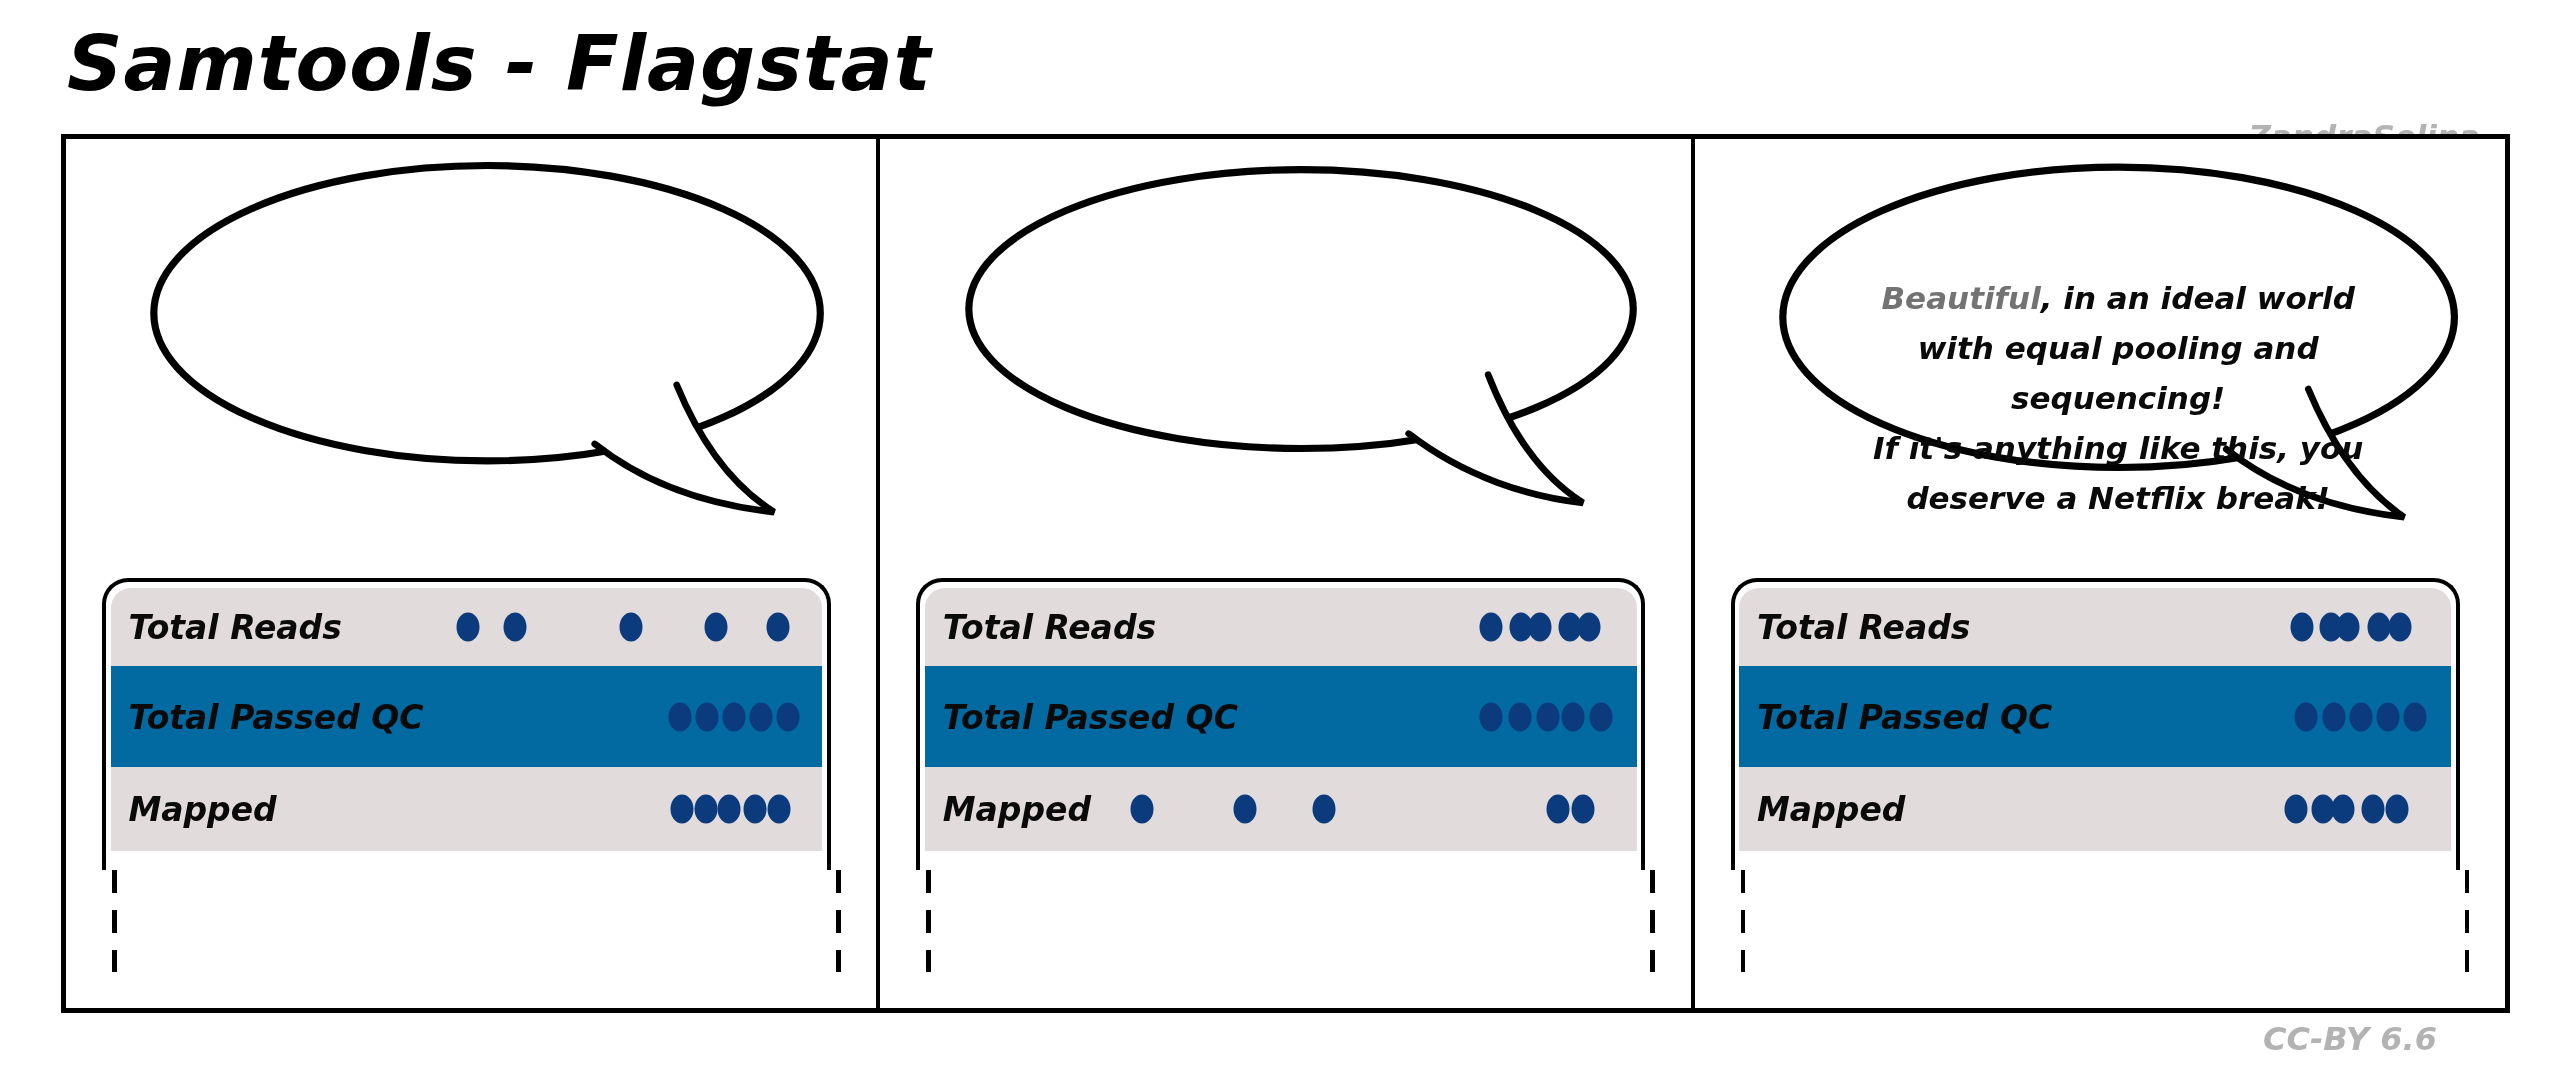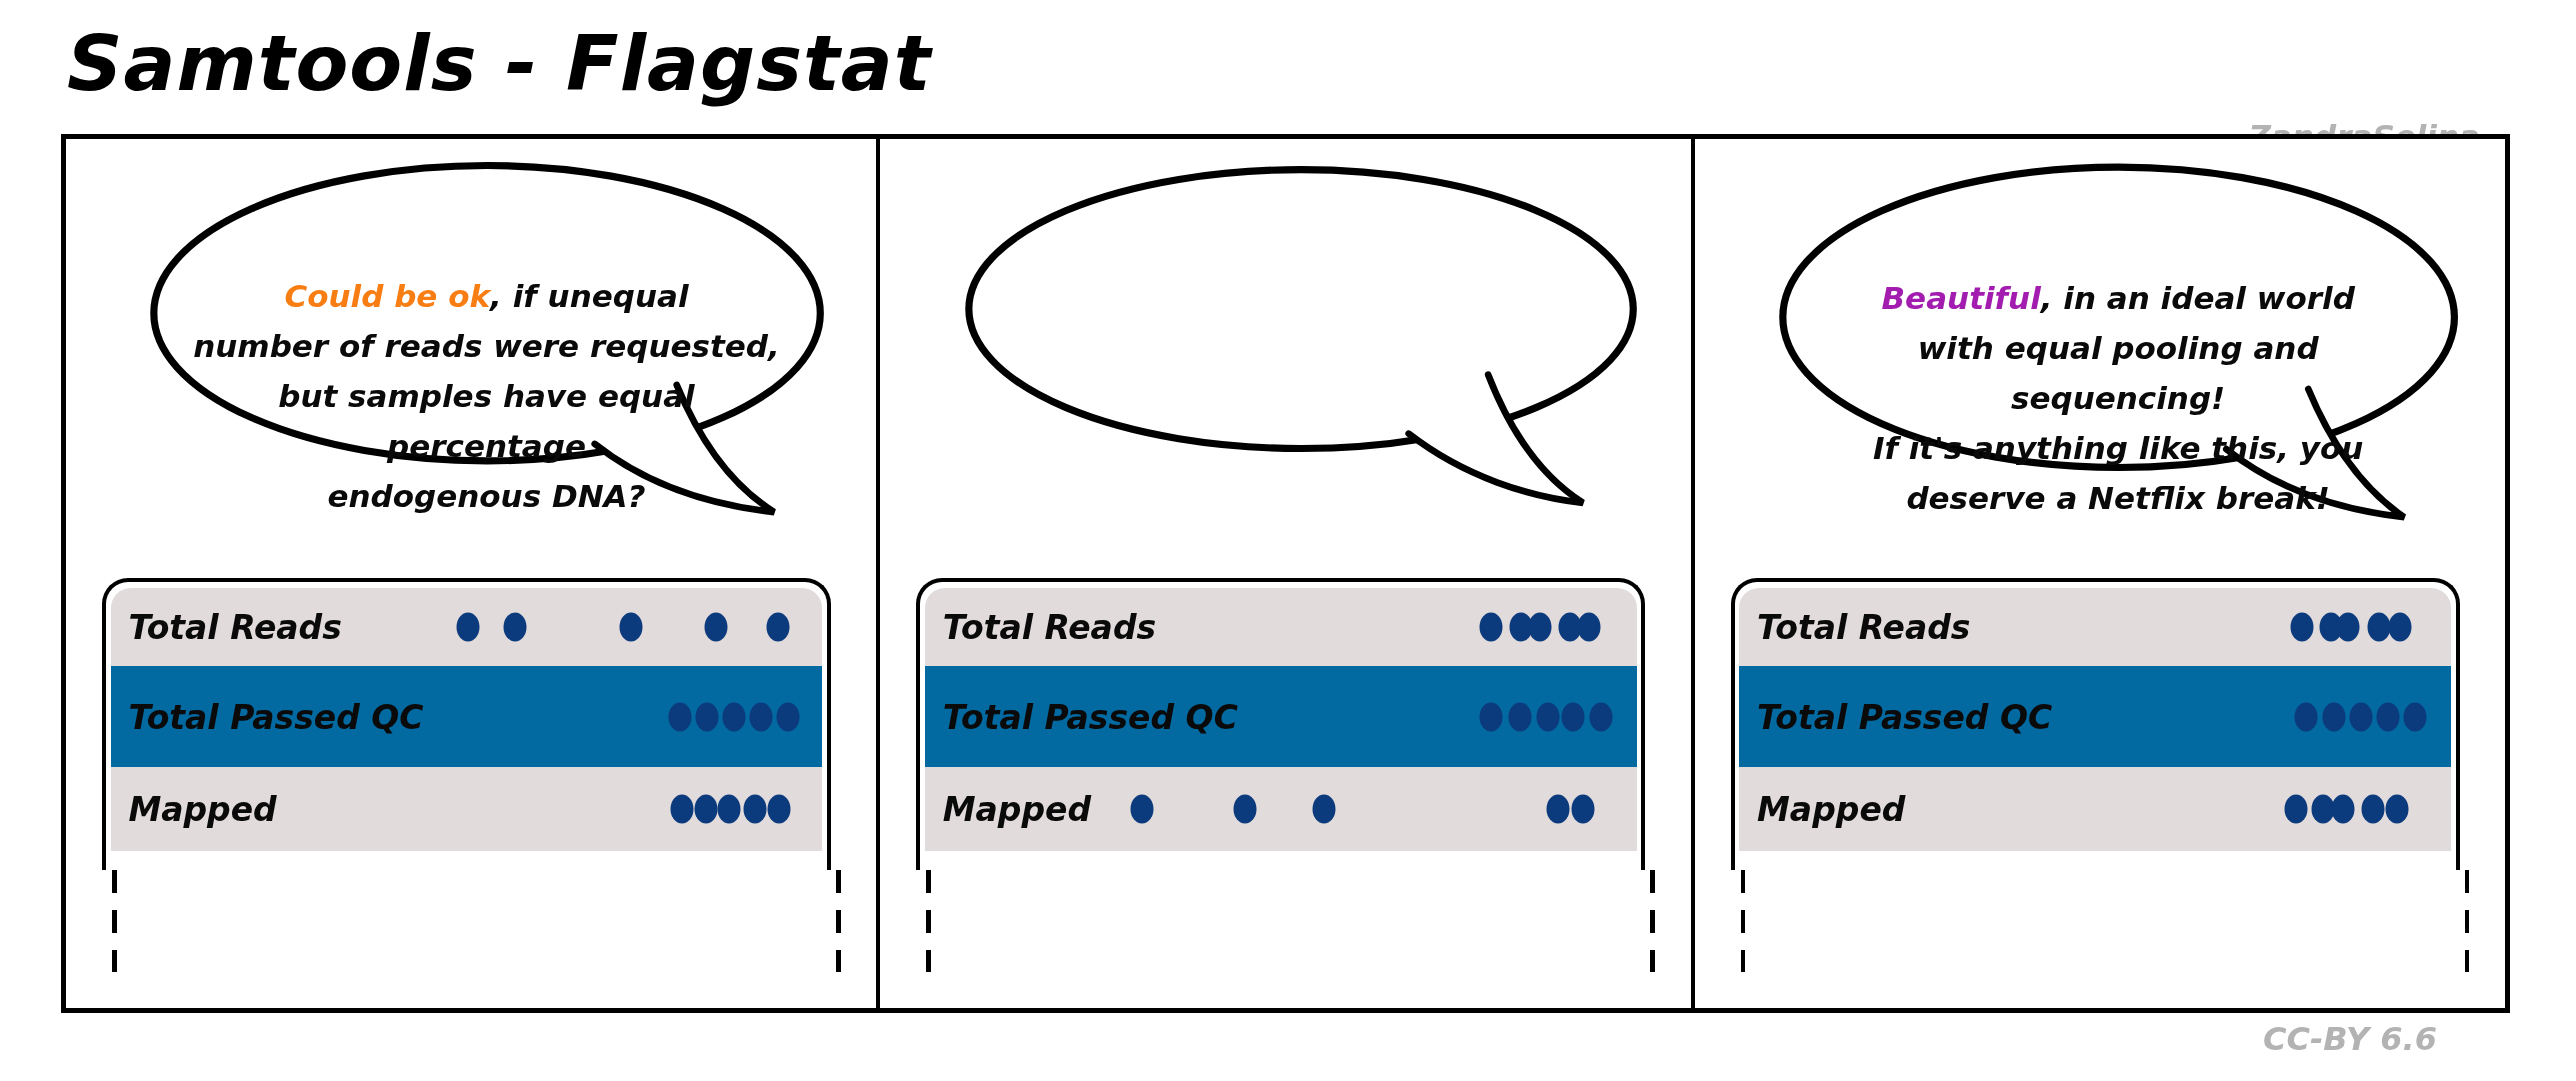--- a/index.html
+++ b/index.html
@@ -56,26 +56,20 @@
   <div class="title">Samtools - Flagstat</div>
   <div class="author">ZandraSelina</div>
 
   <div class="frame">
 
     <section class="panel">
       <svg class="bubble-svg" viewBox="0 0 1558 790" preserveAspectRatio="xMidYMin meet">
         <ellipse cx="810" cy="330" rx="650" ry="288" fill="#fff" stroke="#000" stroke-width="14"></ellipse>
         <path d="M 1020 585 C 1130 672 1260 706 1370 718 C 1270 655 1215 555 1180 470" fill="#fff" stroke="#000" stroke-width="13" stroke-linecap="round"></path>
       </svg>
-      <div class="bubble-text" style="left:114px;top:82px;width:613px;">
-        <span class="bubble-lead" style="color: rgb(248, 125, 19);">Could be ok</span><span>, if unequal
-number of reads were requested,
-but samples have equal percentage
-endogenous DNA?</span>
-      </div>
       <div class="qc-table">
         <div class="trow r1" style="background: rgb(226, 219, 219);">
           <span class="tlabel">Total Reads</span>
           <div class="dotfield">
               <span class="dot" style="left: 50.2%; background: rgb(12, 59, 125);"></span>
               <span class="dot" style="left: 56.8%; background: rgb(12, 59, 125);"></span>
               <span class="dot" style="left: 73.1%; background: rgb(12, 59, 125);"></span>
               <span class="dot" style="left: 85%; background: rgb(12, 59, 125);"></span>
               <span class="dot" style="left: 93.8%; background: rgb(12, 59, 125);"></span>
             </div>
@@ -145,21 +139,21 @@
       <div class="dashcol left"></div>
       <div class="dashcol right"></div>
     </section>
 
     <section class="panel">
       <svg class="bubble-svg" viewBox="0 0 1558 790" preserveAspectRatio="xMidYMin meet">
         <ellipse cx="815" cy="338" rx="655" ry="293" fill="#fff" stroke="#000" stroke-width="14"></ellipse>
         <path d="M 1025 595 C 1135 682 1265 716 1372 728 C 1275 662 1220 562 1185 478" fill="#fff" stroke="#000" stroke-width="13" stroke-linecap="round"></path>
       </svg>
       <div class="bubble-text" style="left:117px;top:84px;width:613px;">
-        <span class="bubble-lead" style="color: #a21caf; margin-top: 36px;">Beautiful</span><span>, in an ideal world
+        <span class="bubble-lead" style="color: #737373; margin-top: 36px;">Beautiful</span><span>, in an ideal world
 with equal pooling and sequencing!
 If it's anything like this, you
 deserve a Netflix break!</span>
       </div>
       <div class="qc-table">
         <div class="trow r1" style="background: rgb(226, 219, 219);">
           <span class="tlabel">Total Reads</span>
           <div class="dotfield">
               <span class="dot" style="left: 79.1%; background: rgb(12, 59, 125);"></span>
               <span class="dot" style="left: 83.1%; background: rgb(12, 59, 125);"></span>

